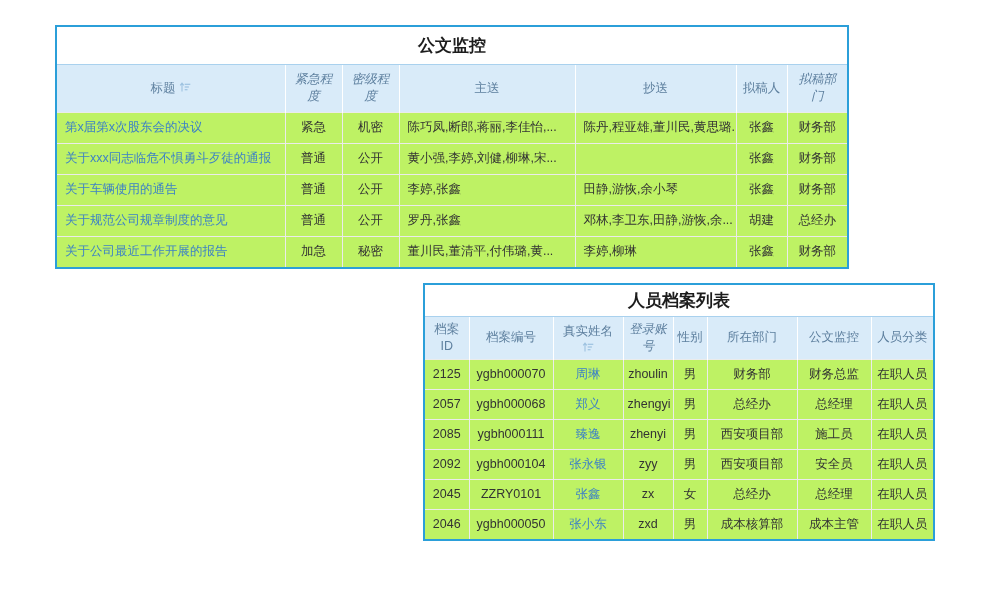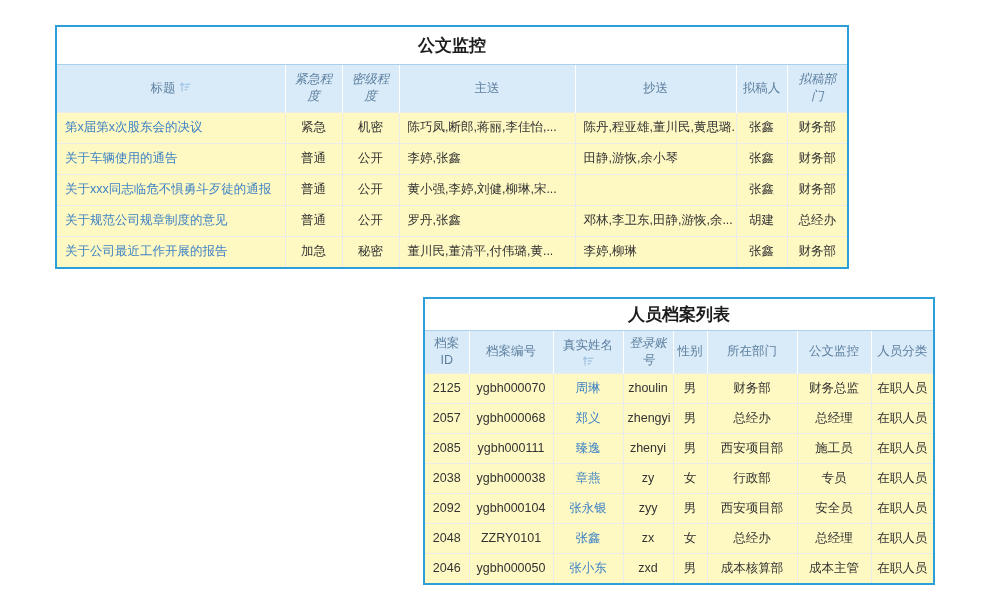--- a/index.html
+++ b/index.html
@@ -1,22 +1,22 @@
 <!DOCTYPE html>
 <html><head>
 <meta charset="utf-8">
 <style>
   * { margin:0; padding:0; box-sizing:border-box; }
   html,body { width:1000px; height:600px; background:#fff;
     font-family:"Liberation Sans","DejaVu Sans",sans-serif; }
   .page { position:relative; width:1000px; height:600px; background:#fff; overflow:hidden; }
 
-  .panel { position:absolute; background:#fef9c3; border:2px solid #2b9fd9; }
+  .panel { position:absolute; background:#bef264; border:2px solid #2b9fd9; }
   .panel.doc { left:55px; top:25px;  width:794px; }
-  .panel.per { left:423px; top:297px; width:512px; }
+  .panel.per { left:423px; top:283px; width:512px; }
 
   .tbl-title { text-align:center; font-weight:700; color:#1c1c1c; background:#fff;
     border-bottom:1px solid #a9d1ee; }
   .doc .tbl-title { height:38px; line-height:38px; font-size:17px; }
   .per .tbl-title { height:32px; line-height:32px; font-size:17px; }
 
   table { border-collapse:collapse; table-layout:fixed; width:100%; }
 
   thead th { background:#d9ebf9; color:#5d7f9e; font-weight:400; font-size:12.5px;
     text-align:center; vertical-align:middle; padding:2px 4px; line-height:1.35; }
@@ -75,34 +75,34 @@
           <tr>
             <td class="al-left"><a href="#" class="cell-link">第x届第x次股东会的决议</a></td>
             <td class="al-center">紧急</td>
             <td class="al-center">机密</td>
             <td class="al-left">陈巧凤,断郎,蒋丽,李佳怡,...</td>
             <td class="al-left">陈丹,程亚雄,董川民,黄思璐...</td>
             <td class="al-center">张鑫</td>
             <td class="al-center">财务部</td>
           </tr>
           <tr>
+            <td class="al-left"><a href="#" class="cell-link">关于xxx同志临危不惧勇斗歹徒的通报</a></td>
+            <td class="al-center">普通</td>
+            <td class="al-center">公开</td>
+            <td class="al-left">黄小强,李婷,刘健,柳琳,宋...</td>
+            <td class="al-left"></td>
+            <td class="al-center">张鑫</td>
+            <td class="al-center">财务部</td>
+          </tr>
+          <tr>
             <td class="al-left"><a href="#" class="cell-link">关于车辆使用的通告</a></td>
             <td class="al-center">普通</td>
             <td class="al-center">公开</td>
             <td class="al-left">李婷,张鑫</td>
             <td class="al-left">田静,游恢,余小琴</td>
-            <td class="al-center">张鑫</td>
-            <td class="al-center">财务部</td>
-          </tr>
-          <tr>
-            <td class="al-left"><a href="#" class="cell-link">关于xxx同志临危不惧勇斗歹徒的通报</a></td>
-            <td class="al-center">普通</td>
-            <td class="al-center">公开</td>
-            <td class="al-left">黄小强,李婷,刘健,柳琳,宋...</td>
-            <td class="al-left"></td>
             <td class="al-center">张鑫</td>
             <td class="al-center">财务部</td>
           </tr>
           <tr>
             <td class="al-left"><a href="#" class="cell-link">关于规范公司规章制度的意见</a></td>
             <td class="al-center">普通</td>
             <td class="al-center">公开</td>
             <td class="al-left">罗丹,张鑫</td>
             <td class="al-left">邓林,李卫东,田静,游恢,余...</td>
             <td class="al-center">胡建</td>
@@ -176,41 +176,31 @@
             <td class="al-center">2085</td>
             <td class="al-center">ygbh000111</td>
             <td class="al-center"><a href="#" class="cell-link">臻逸</a></td>
             <td class="al-center">zhenyi</td>
             <td class="al-center">男</td>
             <td class="al-center">西安项目部</td>
             <td class="al-center">施工员</td>
             <td class="al-center">在职人员</td>
           </tr>
           <tr>
-            <td class="al-center">2038</td>
-            <td class="al-center">ygbh000038</td>
-            <td class="al-center"><a href="#" class="cell-link">章燕</a></td>
-            <td class="al-center">zy</td>
-            <td class="al-center">女</td>
-            <td class="al-center">行政部</td>
-            <td class="al-center">专员</td>
-            <td class="al-center">在职人员</td>
-          </tr>
-          <tr>
             <td class="al-center">2092</td>
             <td class="al-center">ygbh000104</td>
             <td class="al-center"><a href="#" class="cell-link">张永银</a></td>
             <td class="al-center">zyy</td>
             <td class="al-center">男</td>
             <td class="al-center">西安项目部</td>
             <td class="al-center">安全员</td>
             <td class="al-center">在职人员</td>
           </tr>
           <tr>
-            <td class="al-center">2048</td>
+            <td class="al-center">2045</td>
             <td class="al-center">ZZRY0101</td>
             <td class="al-center"><a href="#" class="cell-link">张鑫</a></td>
             <td class="al-center">zx</td>
             <td class="al-center">女</td>
             <td class="al-center">总经办</td>
             <td class="al-center">总经理</td>
             <td class="al-center">在职人员</td>
           </tr>
           <tr>
             <td class="al-center">2046</td>

